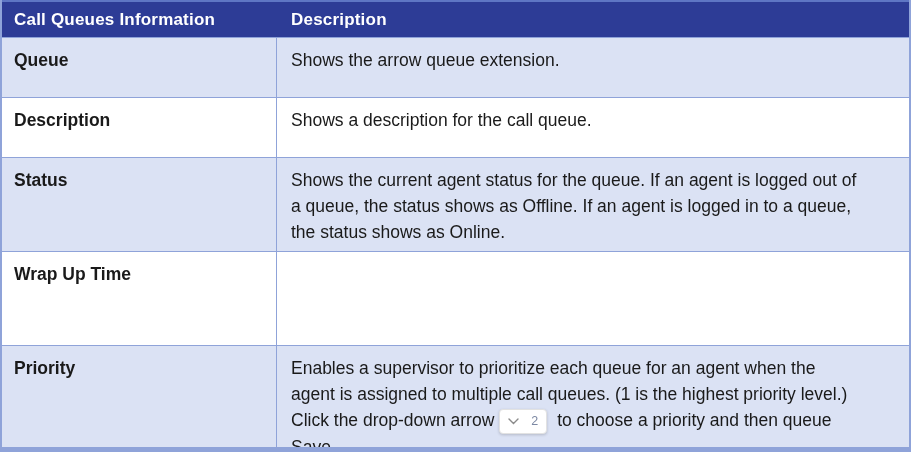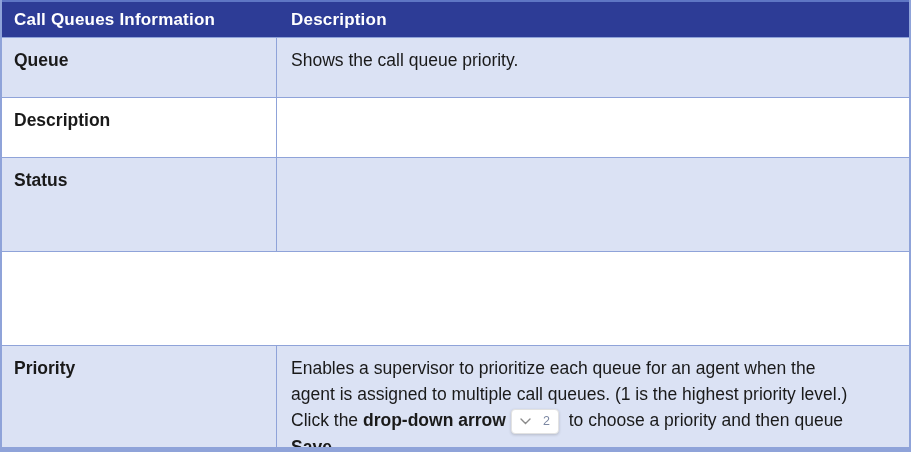--- a/index.html
+++ b/index.html
@@ -60,21 +60,21 @@
     font-weight: bold;
     color: var(--text);
     line-height: 26px;
   }
   .desc {
     font-size: 17.5px;
     color: var(--text);
     line-height: 26px;
     max-width: 596px;
   }
-  .desc .b { font-weight: bold; }
+  .desc .b { font-weight: normal; }
   .dropdown-widget {
     display: inline-flex;
     align-items: center;
     justify-content: space-between;
     width: 48px;
     height: 25px;
     padding: 0 8px;
     margin: 0 5px;
     background: #fff;
     border: 1px solid #e2e2e2;
@@ -95,32 +95,35 @@
 
 <div class="doc-table">
 
   <div class="row header-row">
     <div class="cell left header-cell">Call Queues Information</div>
     <div class="cell right header-cell">Description</div>
   </div>
 
   <div class="row data-row alt r0">
     <div class="cell left term">Queue</div>
-    <div class="cell right desc"><span>Shows the call queue priority.</span></div>
+    <div class="cell right desc"><span>Shows the arrow queue extension.</span></div>
   </div>
 
   <div class="row data-row plain r1">
     <div class="cell left term">Description</div>
+    <div class="cell right desc"><span>Shows a description for the call queue.</span></div>
   </div>
 
   <div class="row data-row alt r2">
     <div class="cell left term">Status</div>
+    <div class="cell right desc"><span>Shows the current agent status for the queue. If an agent is logged out of a queue, the status shows as Offline. If an agent is logged in to a queue, the status shows as Online.</span></div>
   </div>
 
   <div class="row data-row plain r3">
+    <div class="cell left term">Wrap Up Time</div>
   </div>
 
   <div class="row data-row alt r4">
     <div class="cell left term">Priority</div>
     <div class="cell right desc"><span>Enables a supervisor to prioritize each queue for an agent when the agent is assigned to multiple call queues. (1 is the highest priority level.) Click the </span><span class="b">drop-down arrow</span><span class="dropdown-widget">
           <svg class="chev" width="11" height="7" viewBox="0 0 11 7">
             <path d="M1 1l4.5 4.5L10 1" fill="none" stroke="#8A8A8A" stroke-width="1.4" stroke-linecap="round"></path>
           </svg>
           <span class="dd-val">2</span>
         </span><span> to choose a priority and then queue </span><span class="b">Save</span><span>.</span></div>

